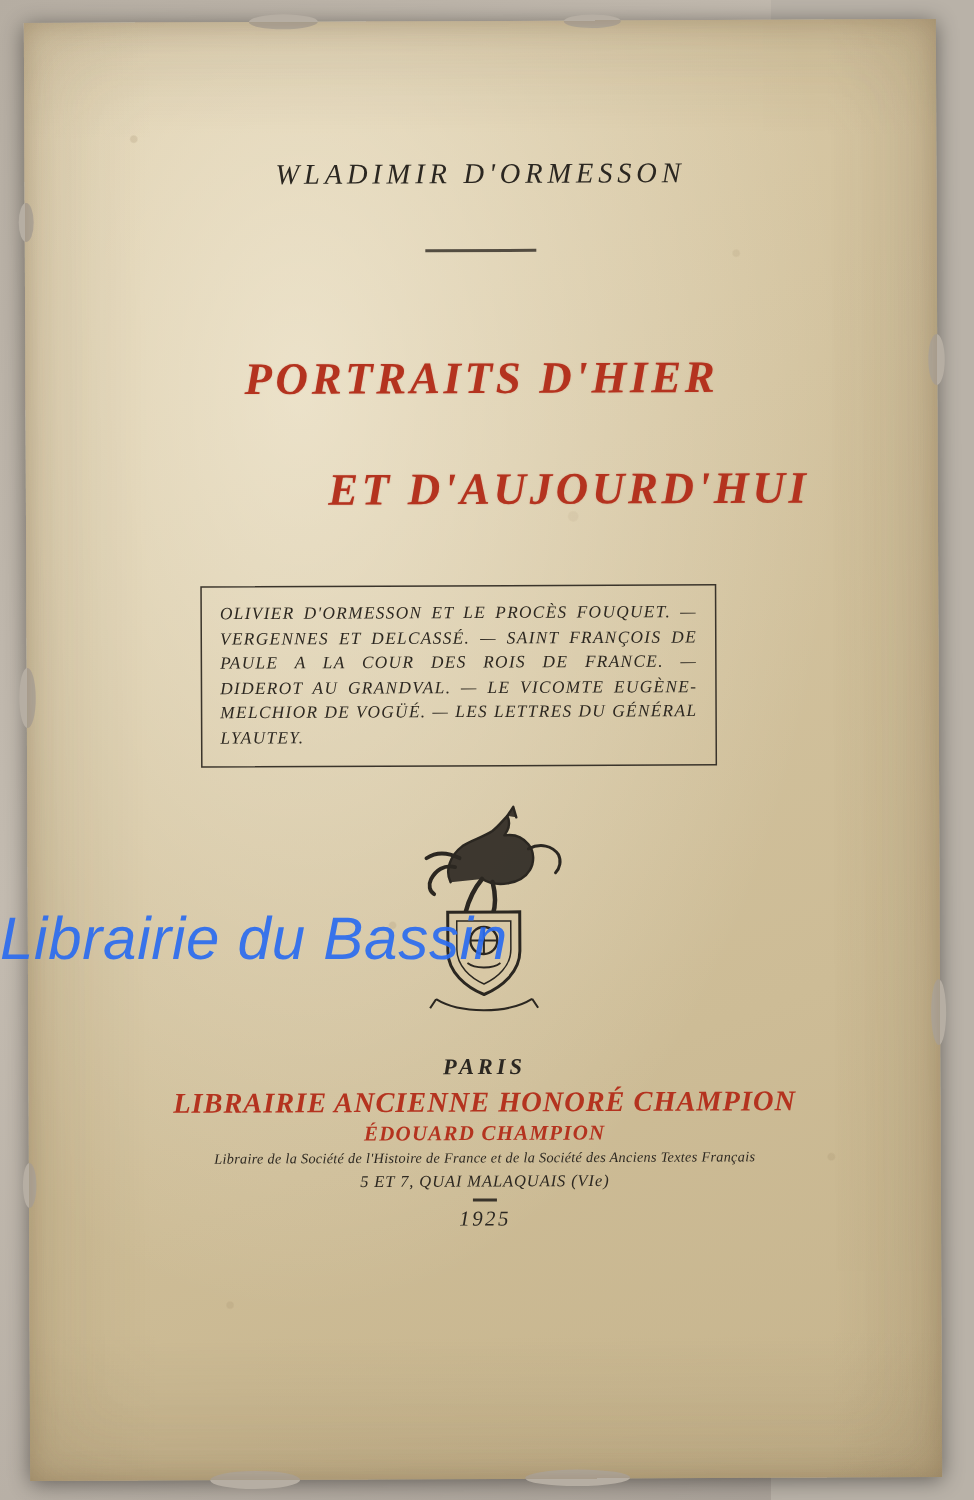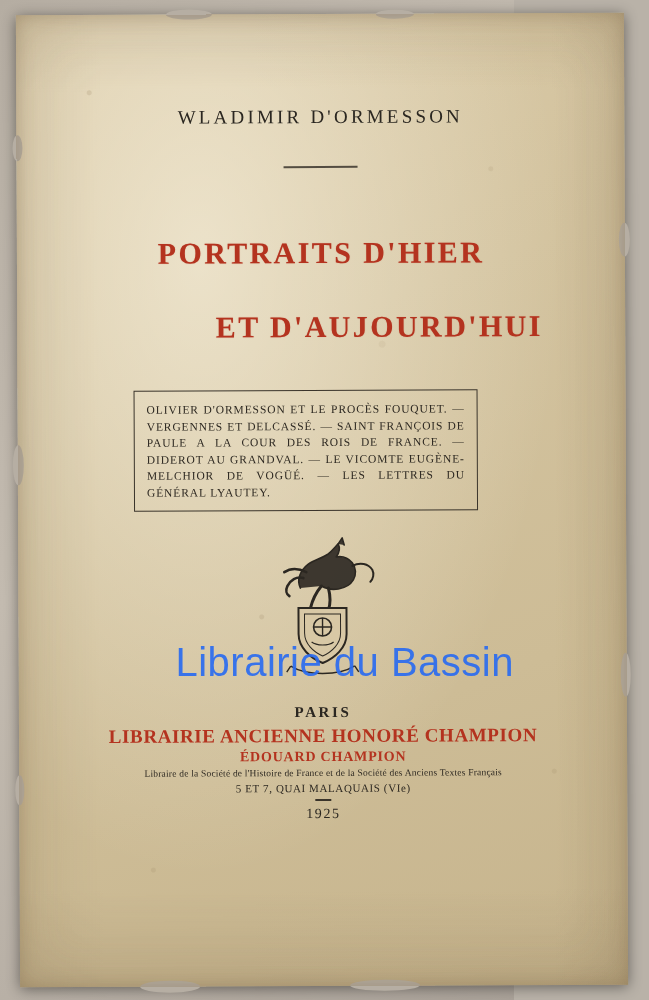--- a/index.html
+++ b/index.html
@@ -12,20 +12,21 @@
     height: 1000px;
     overflow: hidden;
     font-family: "Liberation Serif", serif;
   }
 
   #scene {
     position: relative;
     width: 514px;
     height: 1000px;
     background: linear-gradient(135deg, #b5ada2 0%, #c3bbb0 40%, #aaa299 100%);
+    font-style: italic;
   }
 
   
   #cover {
     position: absolute;
     left: 18px;
     top: 14px;
     width: 608px;
     height: 972px;
     background:
@@ -189,28 +190,27 @@
     letter-spacing: 1.6px;
     color: #2b2721;
   }
 
   
   #watermark {
     position: absolute;
     left: 0;
     top: 604px;
     width: 100%;
-    text-align: right;
+    text-align: left;
     font-family: "Liberation Sans", sans-serif;
     font-size: 40px;
     color: #2b6cf0;
     letter-spacing: 0.5px;
     opacity: 0.92;
     pointer-events: none;
-    margin-top: 36px;
   }
 </style>
 </head>
 <body>
 
 <div id="scene">
 
   <div id="cover">
 
     <div id="grain"></div>

